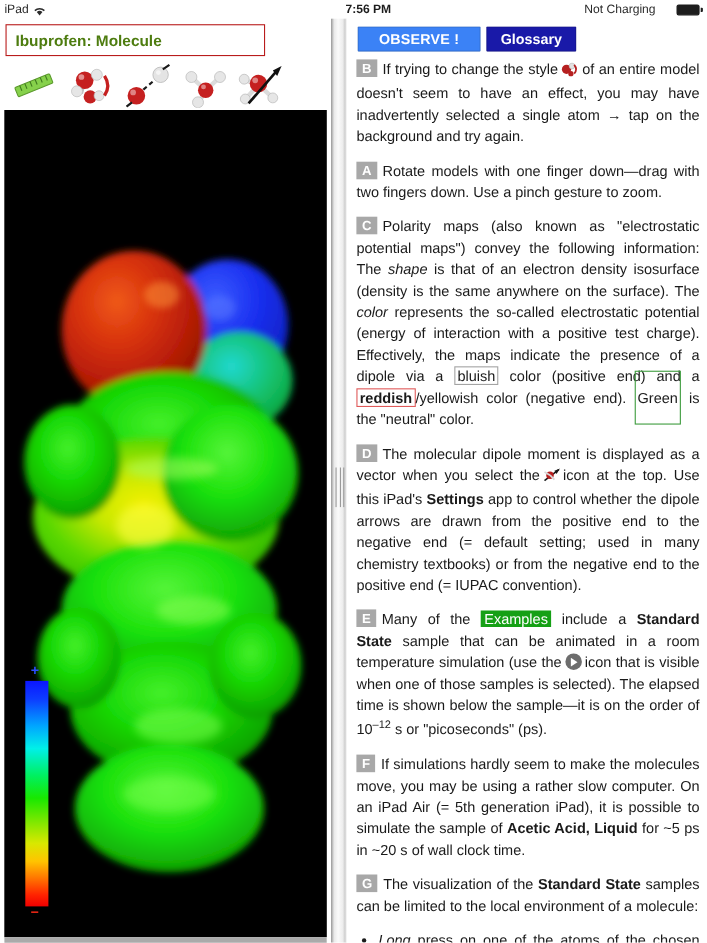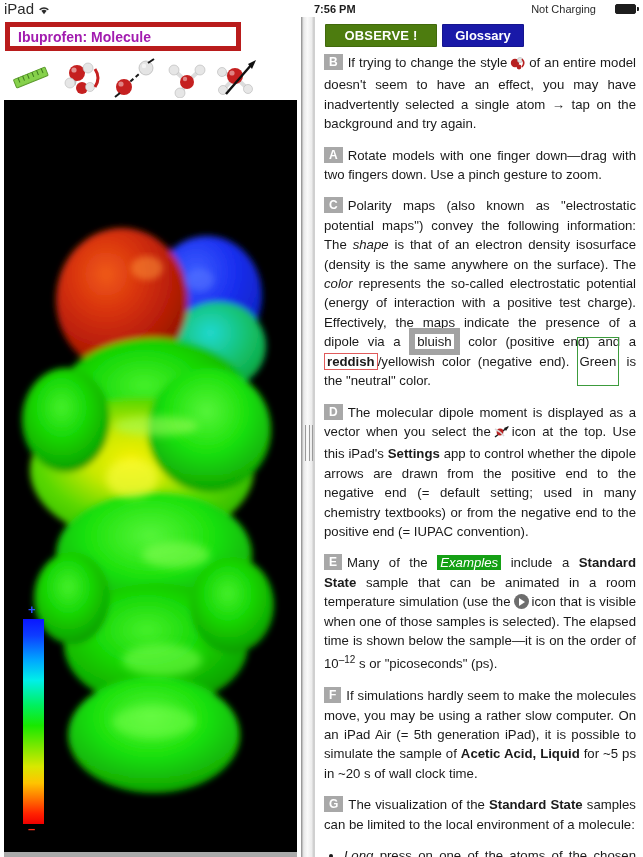--- a/index.html
+++ b/index.html
@@ -13,40 +13,40 @@
     position: relative;
   }
 
   
   .statusbar {
     position:absolute; left:0; top:0; width:643px; height:17px;
     background:#ffffff; color:#2b2b2b; font-size:11px;
     display:flex; align-items:center;
   }
   .sb-left { position:absolute; left:4px; display:flex; align-items:center; gap:4px; }
-  .sb-device { font-size:15px; color:#2b2b2b; }
+  .sb-device { font-size:11px; color:#2b2b2b; }
   .wifi-icon { display:inline-block; width:12px; height:10px; position:relative; top:1px; }
   .sb-center { position:absolute; left:314px; font-size:11px; font-weight:bold; color:#1d1d1d; }
   .sb-right { position:absolute; right:4px; display:flex; align-items:center; gap:19px; }
   .sb-charge { font-size:11px; color:#2b2b2b; }
   .battery { display:inline-block; width:24px; height:10px; position:relative; }
   .battery .body { position:absolute; left:0; top:0; width:21px; height:10px;
       border:1px solid #1d1d1d; border-radius:2px; background:#1d1d1d; }
   .battery .tip { position:absolute; right:0; top:3px; width:2px; height:4px; background:#1d1d1d; border-radius:0 1px 1px 0;}
 
   
   .left-panel {
     position:absolute; left:0; top:17px; width:301px; height:840px;
     background:#ffffff;
   }
   .title-field {
     position:absolute; left:5px; top:5px; width:236px; height:29px;
-    border:5px solid #b91c1c; background:#ffffff;
+    border:1px solid #b91c1c; background:#ffffff;
     display:flex; align-items:center; padding-left:8px;
-    font-size:14px; font-weight:bold; color:#a21caf;
+    font-size:14px; font-weight:bold; color:#4d7c0f;
   }
   .icon-toolbar {
     position:absolute; left:4px; top:38px; width:293px; height:45px;
     background:#ffffff; display:flex; align-items:center; gap:6px; padding-left:4px;
   }
   .tool-icon { width:46px; height:40px; display:block; }
 
   .viewer {
     position:absolute; left:4px; top:83px; width:293px; height:752px;
     background:#000000; overflow:hidden;
@@ -93,42 +93,42 @@
   }
   .btn-row {
     position:absolute; left:10px; top:7px; display:flex; gap:5px; align-items:center;
   }
   .btn {
     height:23px; display:flex; align-items:center; justify-content:center;
     color:#ffffff; font-size:13px; font-weight:bold;
     border-radius:1px; padding:0 10px; border:1px solid rgba(0,0,0,.15);
     cursor:pointer; user-select:none;
   }
-  .btn-observe { background:#4d7c0f; min-width:112px; letter-spacing:.2px;text-align:center; }
+  .btn-observe { background:#3b82f6; min-width:112px; letter-spacing:.2px;text-align:center; }
   .btn-glossary { background:#1919a8; min-width:82px; }
   .btn-comments { background:#f40000; min-width:96px; font-style:italic; font-weight:bold; }
 
   .body-text {
     position:absolute; left:9px; top:36px; width:312px; height:800px;
     font-size:13.2px; line-height:19.4px; color:#1a1a1a;
     text-align:justify; text-justify:inter-word;
   }
   .para { margin:0 0 12px 0; text-align:justify; }
   .para:last-child { margin-bottom:0; }
   .tag {
     display:inline-block; background:#a8a8a8; color:#ffffff;
     font-weight:bold; font-size:12px; line-height:14px;
     padding:1px 5px 1px 5px; margin-right:5px; vertical-align:1px;
   }
   .bold { font-weight:bold; }
   .ital { font-style:italic; }
-  .box-blue { border:6px solid #a3a3a3; padding:0 2px; }
+  .box-blue { border:1px solid #a3a3a3; padding:0 2px; }
   .box-red  { border:1px solid #e05a5a; padding:0 2px;font-weight:bold; }
   .box-green{ border:1px solid #3c9b3c; padding:16px 2px; }
-  .hl-green { background:#15a015; color:#ffffff; padding:0 3px;font-style:italic; }
+  .hl-green { background:#15a015; color:#ffffff; padding:0 3px; }
   .sup { font-size:10px; vertical-align:super; }
   .bullets { margin:6px 0 0 0; padding-left:20px; }
   .bullets li { margin-bottom:3px; text-align:justify; }
   .inline-ico { display:inline-block; vertical-align:-3px; margin:0 2px; }
   .play-ico {
     display:inline-block; width:15px; height:15px; border-radius:50%;
     background:#6d6d6d; position:relative; vertical-align:-3px; margin:0 3px;
   }
   .play-ico::after {
     content:""; position:absolute; left:5px; top:3.5px;

